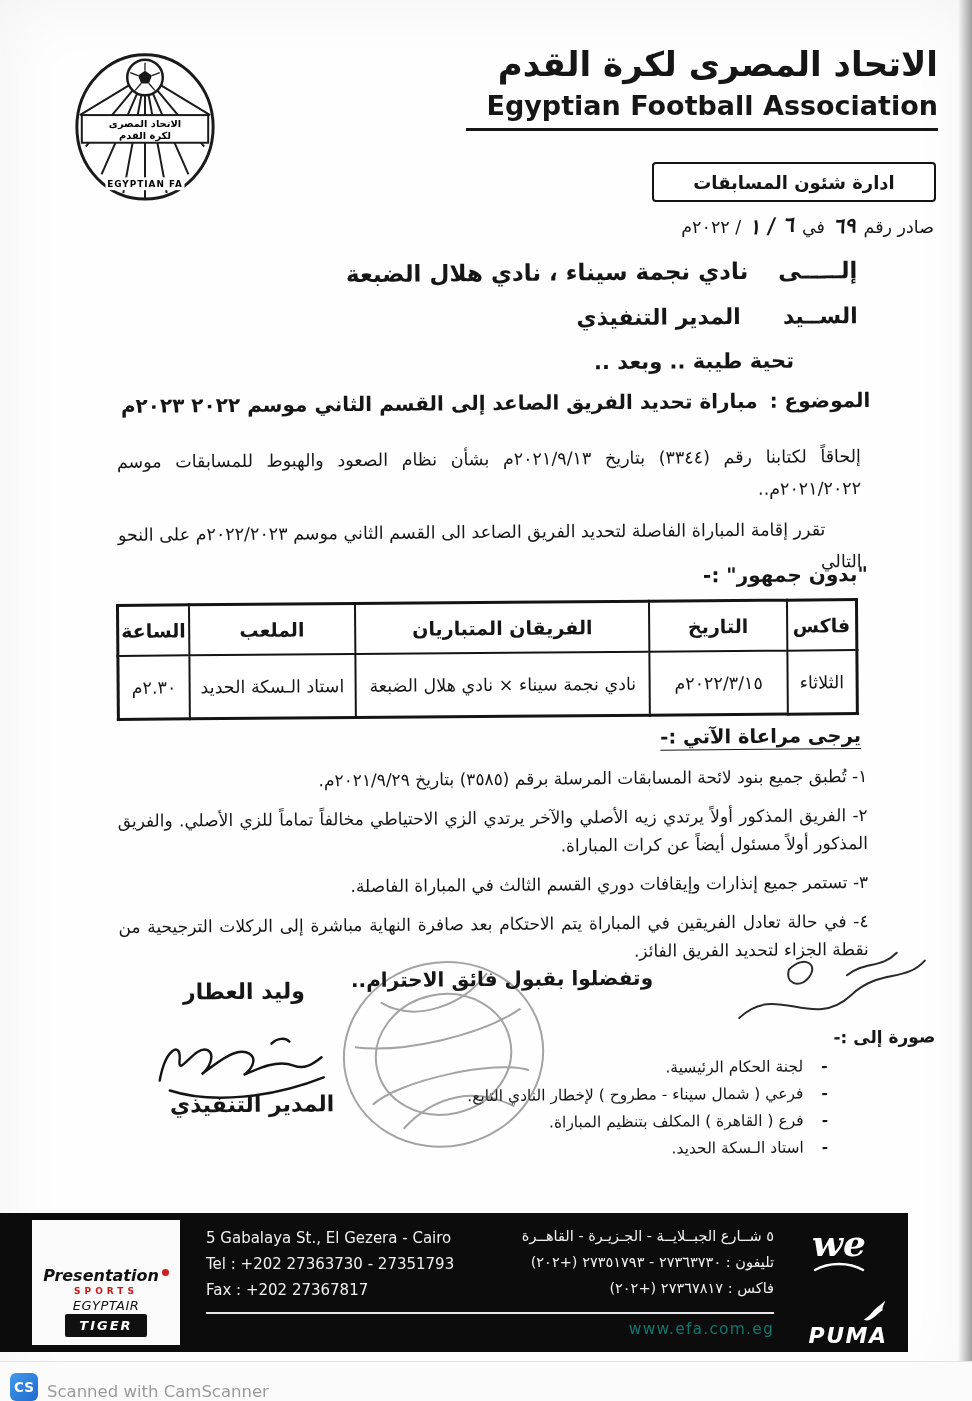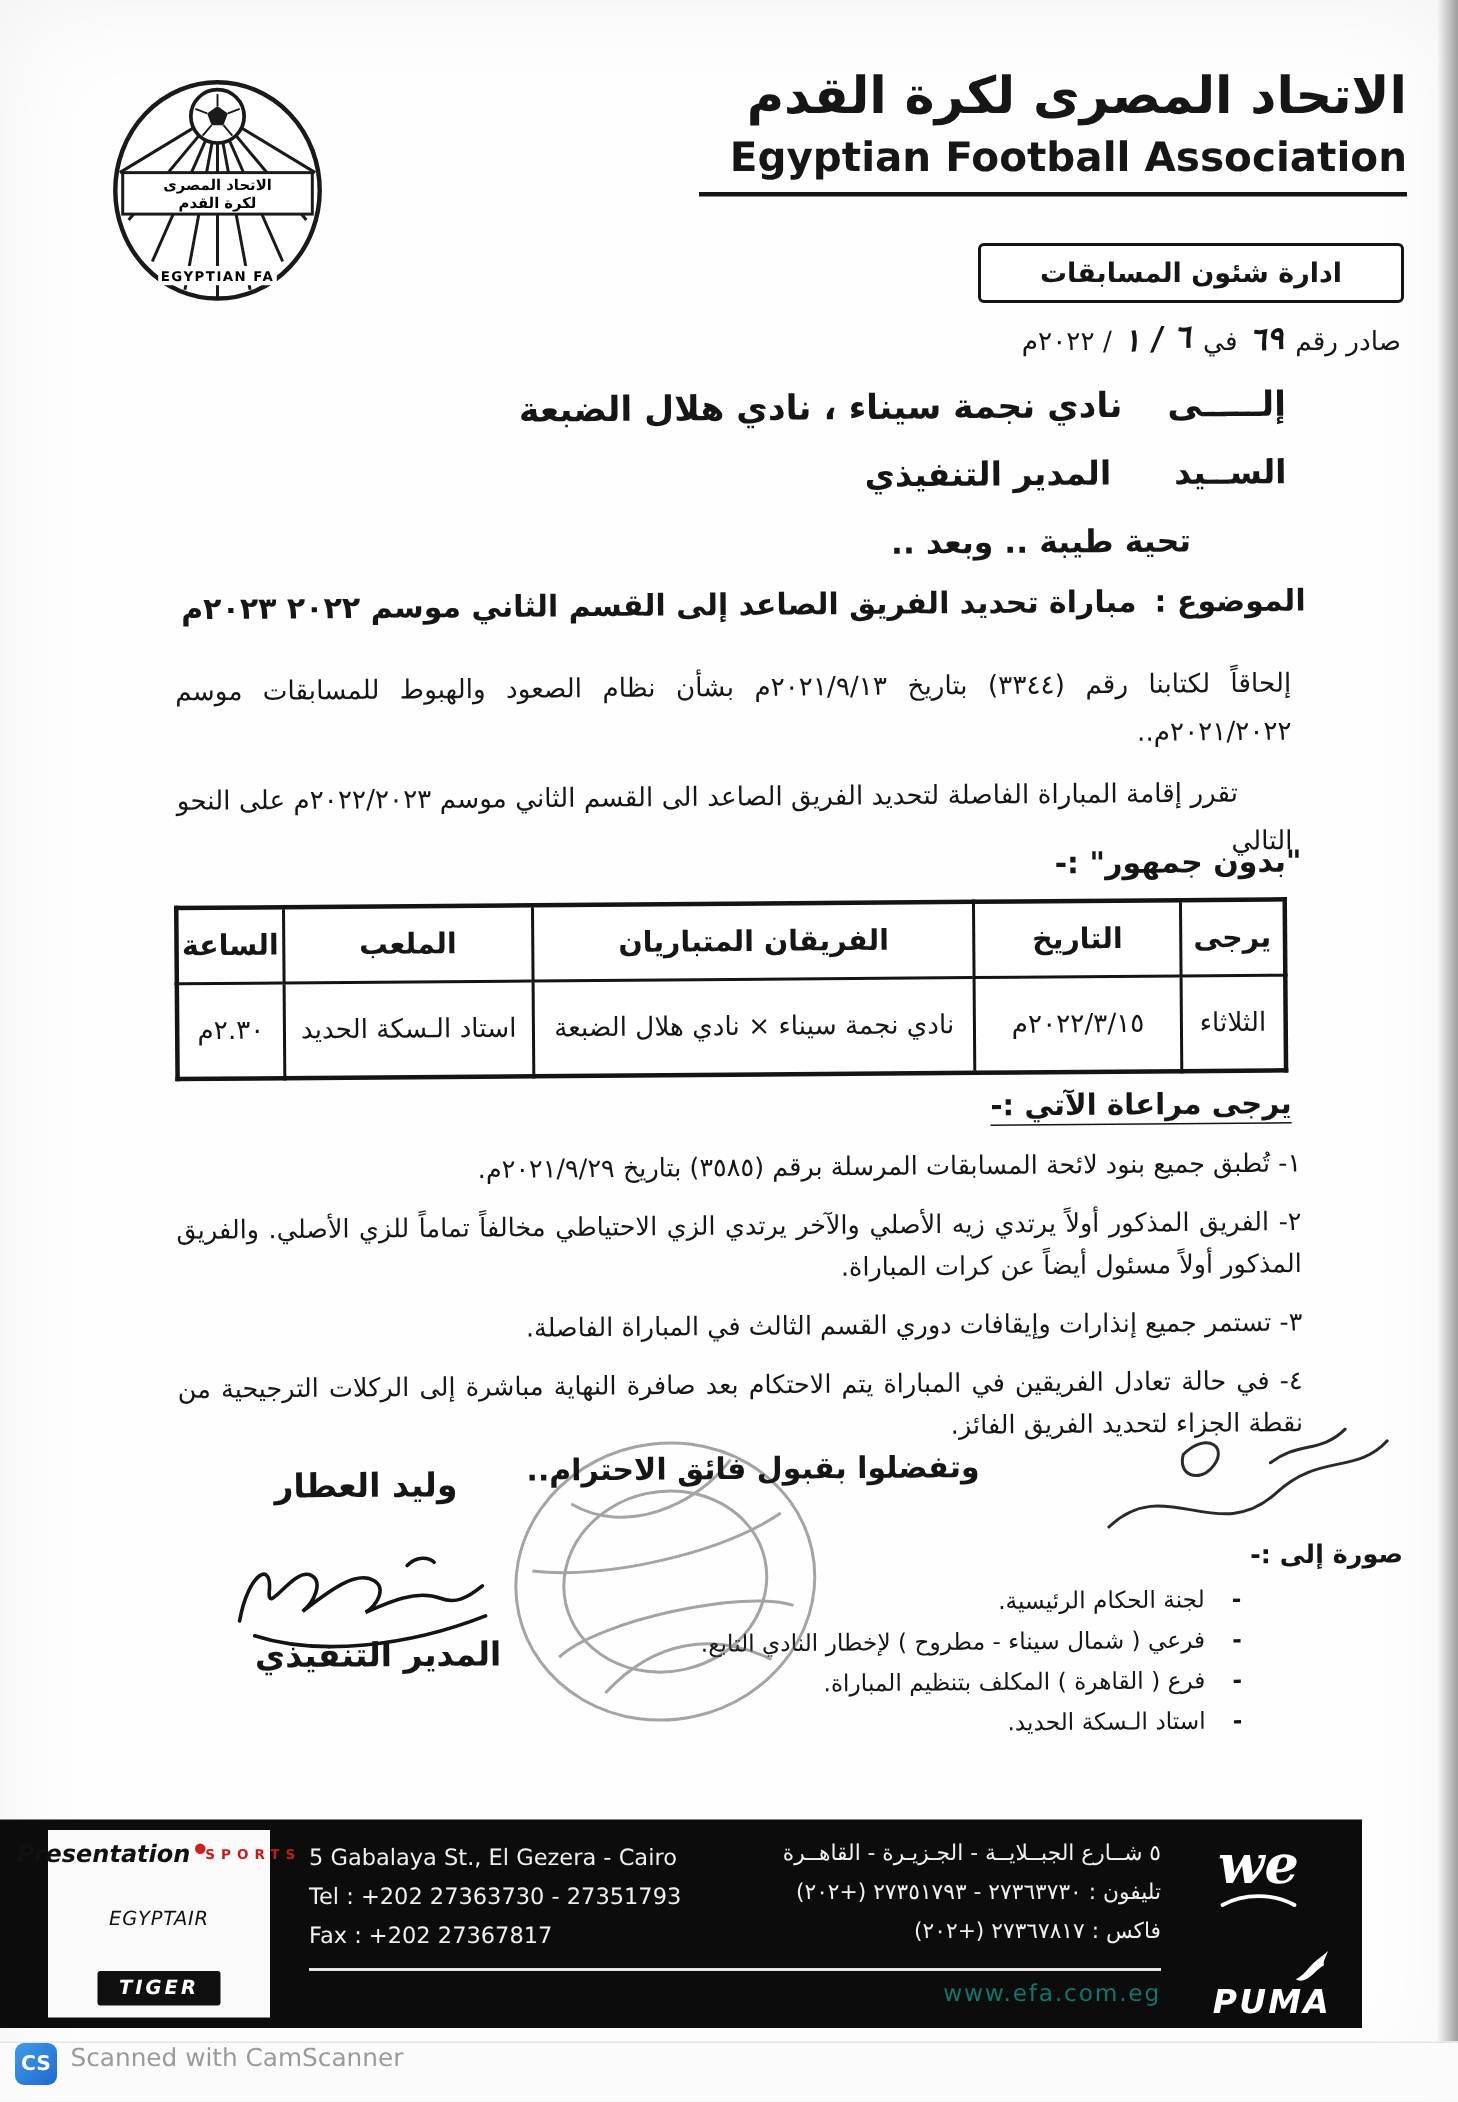--- a/index.html
+++ b/index.html
@@ -54,21 +54,21 @@
   .cc-title{position:absolute;top:1030px;right:40px;font-size:17px;font-weight:600;}
   .cc-list{position:absolute;top:1060px;right:148px;font-size:15.5px;}
   .cc-item{display:flex;gap:18px;margin-bottom:9px;align-items:baseline;}
   .cc-dash{font-weight:bold;}
 
   
   .footer{position:absolute;left:0;top:1213px;width:908px;height:139px;background:#0c0c0c;color:#eee;}
   .sponsor-panel{position:absolute;left:32px;top:7px;width:148px;height:125px;background:#fafafa;color:#111;
                  display:flex;flex-direction:column;align-items:center;justify-content:space-between;
                  padding:8px 4px;box-sizing:border-box;}
-  .sp1{display:flex;flex-direction:row;align-items:center;line-height:1.05;}
+  .sp1{display:flex;flex-direction:column;align-items:center;line-height:1.05;margin-top:40px;}
   .sp1-row{display:flex;align-items:flex-start;}
   .sp1-main{font-size:16px;font-weight:bold;font-style:italic;}
   .sp1-dot{width:7px;height:7px;background:#cf1f1f;border-radius:50%;margin-left:3px;margin-top:1px;}
   .sp1-sub{font-size:9px;letter-spacing:4px;color:#c41b1b;font-weight:bold;margin-top:2px;}
   .sp2{font-size:13px;font-weight:normal;font-style:italic;letter-spacing:0.5px;}
   .sp3{background:#101010;color:#fff;font-size:13px;font-weight:bold;font-style:italic;
        padding:4px 14px;letter-spacing:2px;border-radius:2px;}
   .addr-en{position:absolute;left:206px;top:13px;font-size:15px;line-height:1.72;color:#f0f0f0;}
   .addr-ar{position:absolute;left:468px;top:11px;width:306px;text-align:right;font-size:14.5px;
            line-height:1.78;color:#f0f0f0;}
@@ -80,21 +80,21 @@
   .we-swoosh{width:52px;height:12px;margin-top:-1px;}
   .puma-logo{position:absolute;left:796px;top:76px;width:104px;height:58px;display:flex;
              flex-direction:column;align-items:center;justify-content:flex-end;gap:2px;}
   .puma-cat{width:30px;height:24px;align-self:flex-end;margin-right:10px;}
   .puma-text{font-size:22px;font-weight:bold;font-style:italic;letter-spacing:1.5px;color:#fff;line-height:1;}
 
   
   .edge-shade{position:absolute;top:0;right:0;width:14px;height:1361px;z-index:40;
               background:linear-gradient(to right,rgba(110,110,110,0),rgba(85,85,85,0.55));}
   .scan-bar{position:absolute;left:0;top:1361px;width:972px;height:40px;background:#fbfbfb;
-            border-top:1px solid #e4e4e4;display:flex;align-items:flex-start;gap:9px;
+            border-top:1px solid #e4e4e4;display:flex;align-items:flex-end;gap:9px;
             padding-left:10px;box-sizing:border-box;z-index:45;}
   .cs-badge{width:28px;height:28px;border-radius:6px;background:linear-gradient(135deg,#3f9bea,#2268cf);
             color:#fff;font-size:13.5px;font-weight:bold;display:flex;align-items:center;justify-content:center;}
   .scan-text{color:#9a9a9a;font-size:16.5px;}
 </style>
 </head>
 <body>
 
 <div class="page">
 
@@ -168,21 +168,21 @@
     <table class="match-table" dir="rtl">
       <colgroup>
         <col style="width:70px">
           <col style="width:138px">
           <col style="width:298px">
         <col style="width:168px">
           <col style="width:66px">
       </colgroup>
       <thead>
         <tr>
-          <th>يرجى</th>
+          <th>فاكس</th>
           <th>التاريخ</th>
           <th>الفريقان المتباريان</th>
           <th>الملعب</th>
           <th>الساعة</th>
         </tr>
       </thead>
       <tbody>
         <tr>
           <td>الثلاثاء</td>
           <td>٢٠٢٢/٣/١٥م</td>

